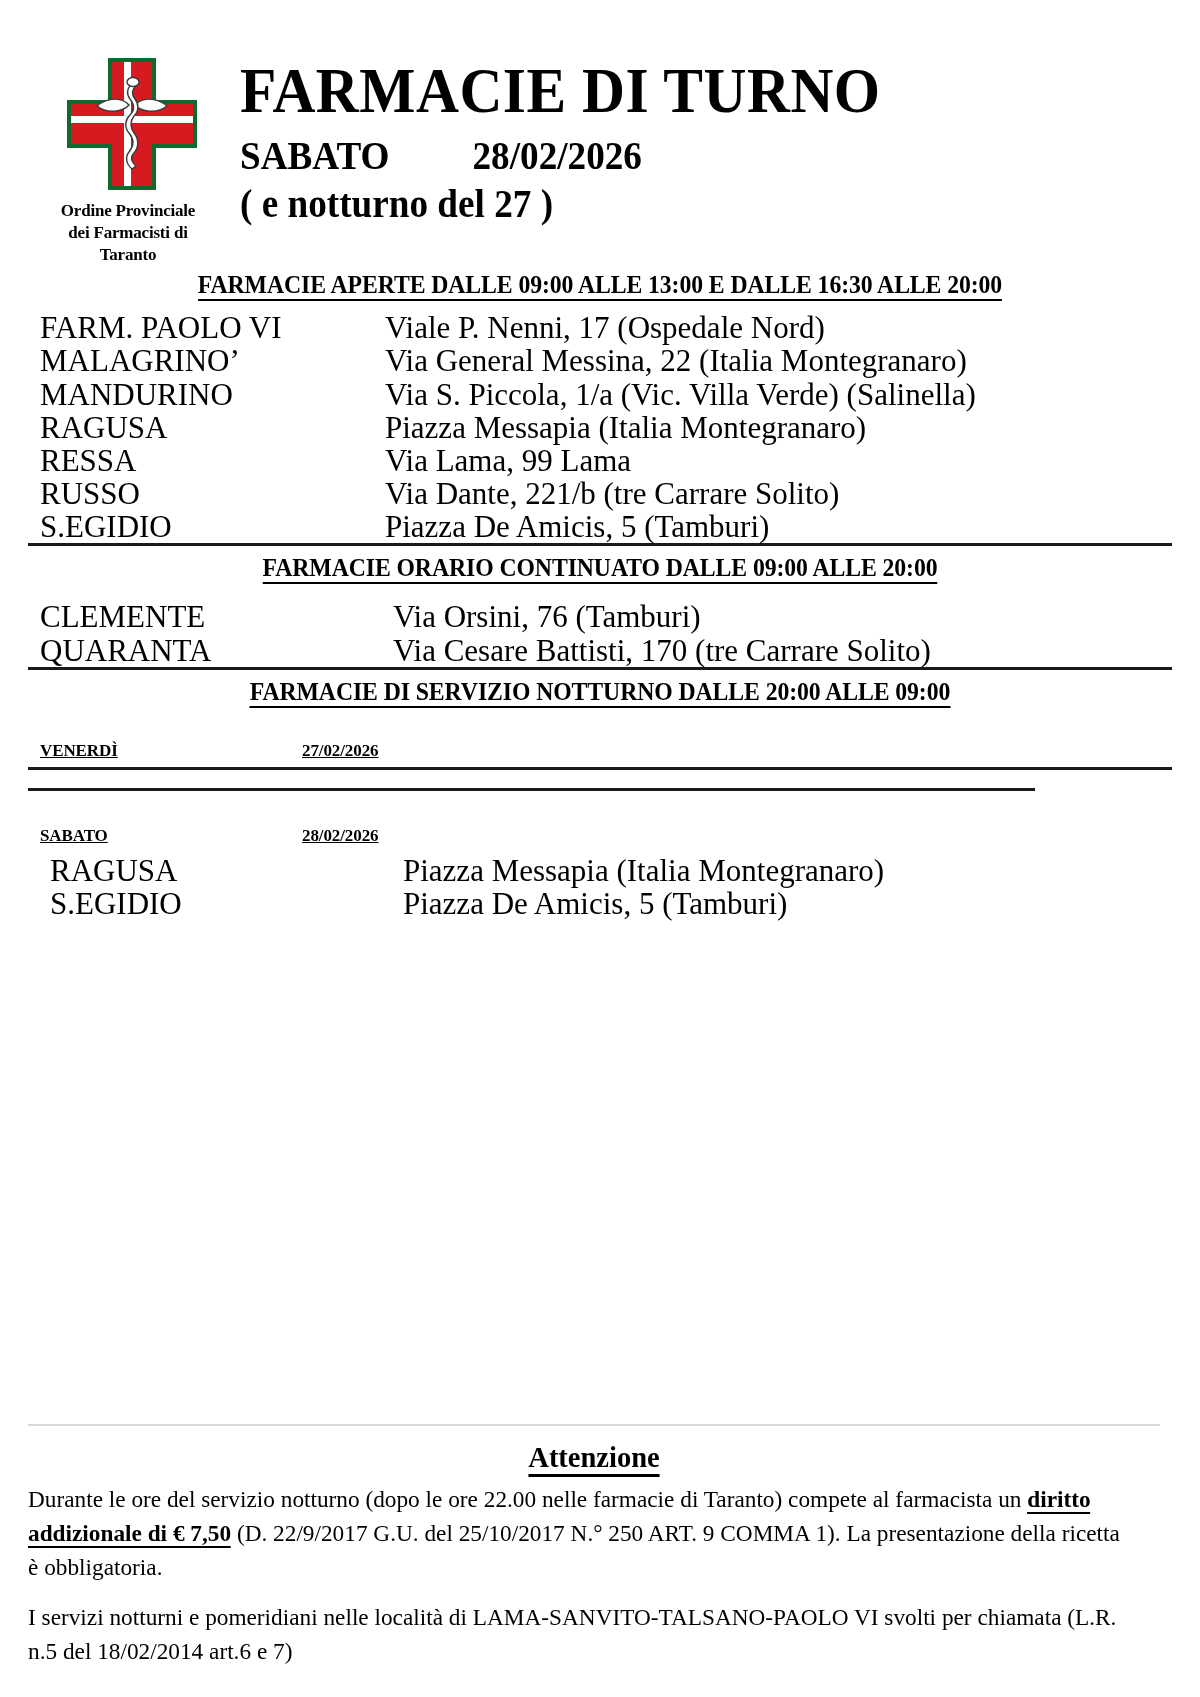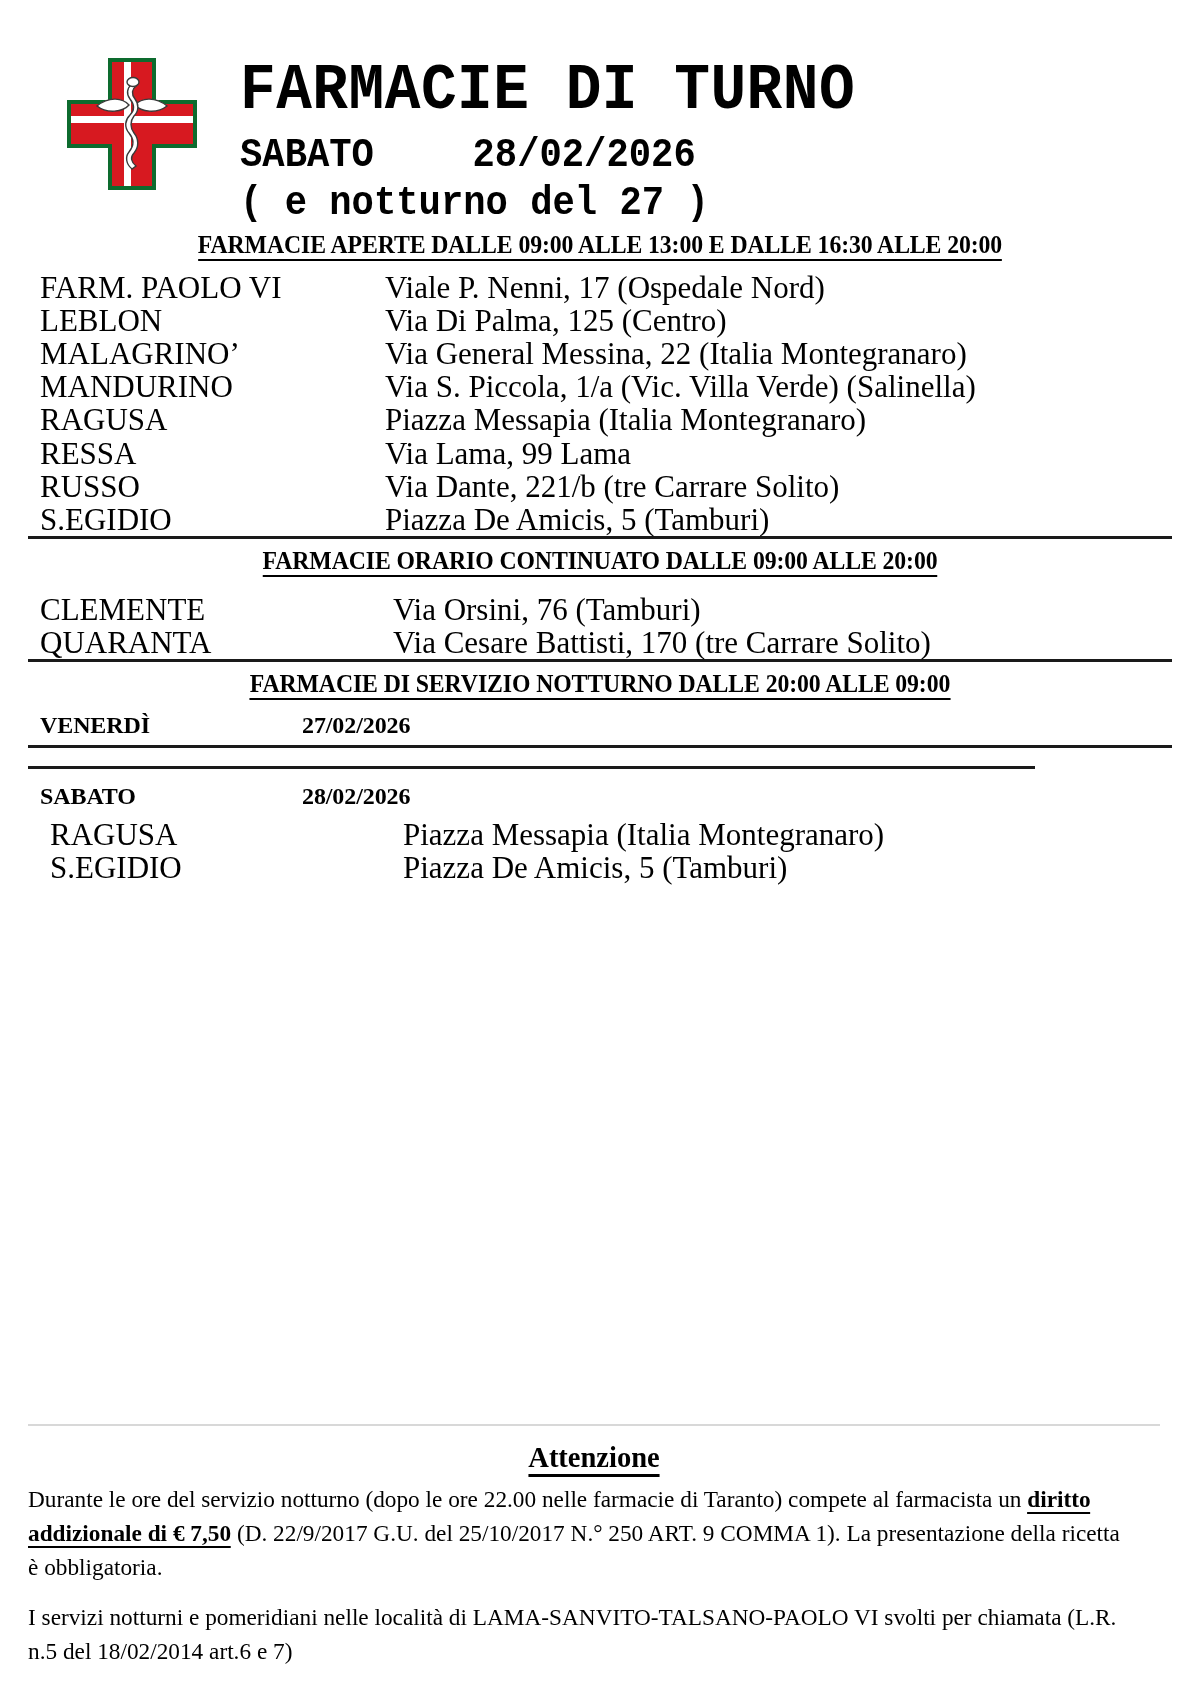--- a/index.html
+++ b/index.html
@@ -70,21 +70,20 @@
     font-weight: bold;
     font-size: 17px;
     line-height: 1.28;
     font-family: "Liberation Serif", "DejaVu Serif", serif;
     letter-spacing: -0.2px;
   }
   .title-col {
     flex: 1;
     padding-left: 12px;
     padding-top: 2px;
-    font-family: Liberation Mono, monospace;
   }
   .main-title {
     font-size: 64px;
     font-weight: bold;
     line-height: 0.98;
     letter-spacing: 0.5px;
     transform: scaleX(0.93);
     transform-origin: left center;
     white-space: nowrap;
   }
@@ -166,25 +165,26 @@
   .block-2 { margin-top: 18px; }
   .block-2 td.name { width: 345px; padding-left: 12px; }
   .block-2 td.addr { padding-left: 8px; }
 
   .block-3 { margin-top: 8px; }
   .block-3 td.name { width: 345px; padding-left: 22px; }
   .block-3 td.addr { padding-left: 8px; }
 
   .daterow {
     font-weight: bold;
-    font-size: 24px;
+    font-size: 17px;
     letter-spacing: -0.1px;
-    margin-top: 14px;
+    margin-top: 35px;
     display: flex;
     padding-left: 12px;
+    text-decoration: underline;
   }
   .daterow .dlabel { width: 262px; flex: 0 0 262px; }
   .daterow .dval { }
   .spacer-gap2 { height: 18px; }
 
   
   .footer {
     position: absolute;
     left: 28px;
     right: 40px;
@@ -242,44 +242,45 @@
             <path d="M49 12 C44 16, 43 22, 47 27 C51 32, 52 38, 47 43
                      C42 48, 41 55, 46 61 C51 67, 51 74, 46 80
                      C42 85, 43 92, 49 97
                      L53 94 C48 90, 47 85, 51 81 C56 75, 56 67, 51 61
                      C47 56, 47 49, 51 44 C56 39, 56 32, 52 27
                      C48 22, 49 17, 53 14 Z"></path>
             <ellipse cx="50" cy="10" rx="6" ry="4.5"></ellipse>
           </g>
         </svg>
       </div>
+      <div class="org-name">
+        <div>Ordine Provinciale</div>
+        <div>dei Farmacisti di</div>
+        <div>Taranto</div>
+      </div>
     </div>
 
     <div class="title-col">
       <div class="main-title">FARMACIE DI TURNO</div>
       <div class="subtitle">
         <span class="day">SABATO</span><span>28/02/2026</span>
       </div>
       <div class="subtitle2">( e notturno del  27 )</div>
     </div>
   </div>
 
   <div class="bar bar-1">
     <span>FARMACIE APERTE DALLE 09:00 ALLE 13:00 E DALLE 16:30 ALLE 20:00</span>
   </div>
 
   <table class="listing block-1">
     <tbody>
       <tr>
         <td class="name">FARM. PAOLO VI</td>
         <td class="addr">Viale P. Nenni, 17 (Ospedale Nord)</td>
-      </tr>
-      <tr>
-        <td class="name">LEBLON</td>
-        <td class="addr">Via Di Palma, 125 (Centro)</td>
       </tr>
       <tr>
         <td class="name">MALAGRINO’</td>
         <td class="addr">Via General Messina, 22 (Italia Montegranaro)</td>
       </tr>
       <tr>
         <td class="name">MANDURINO</td>
         <td class="addr">Via S. Piccola, 1/a (Vic. Villa Verde) (Salinella)</td>
       </tr>
       <tr>

